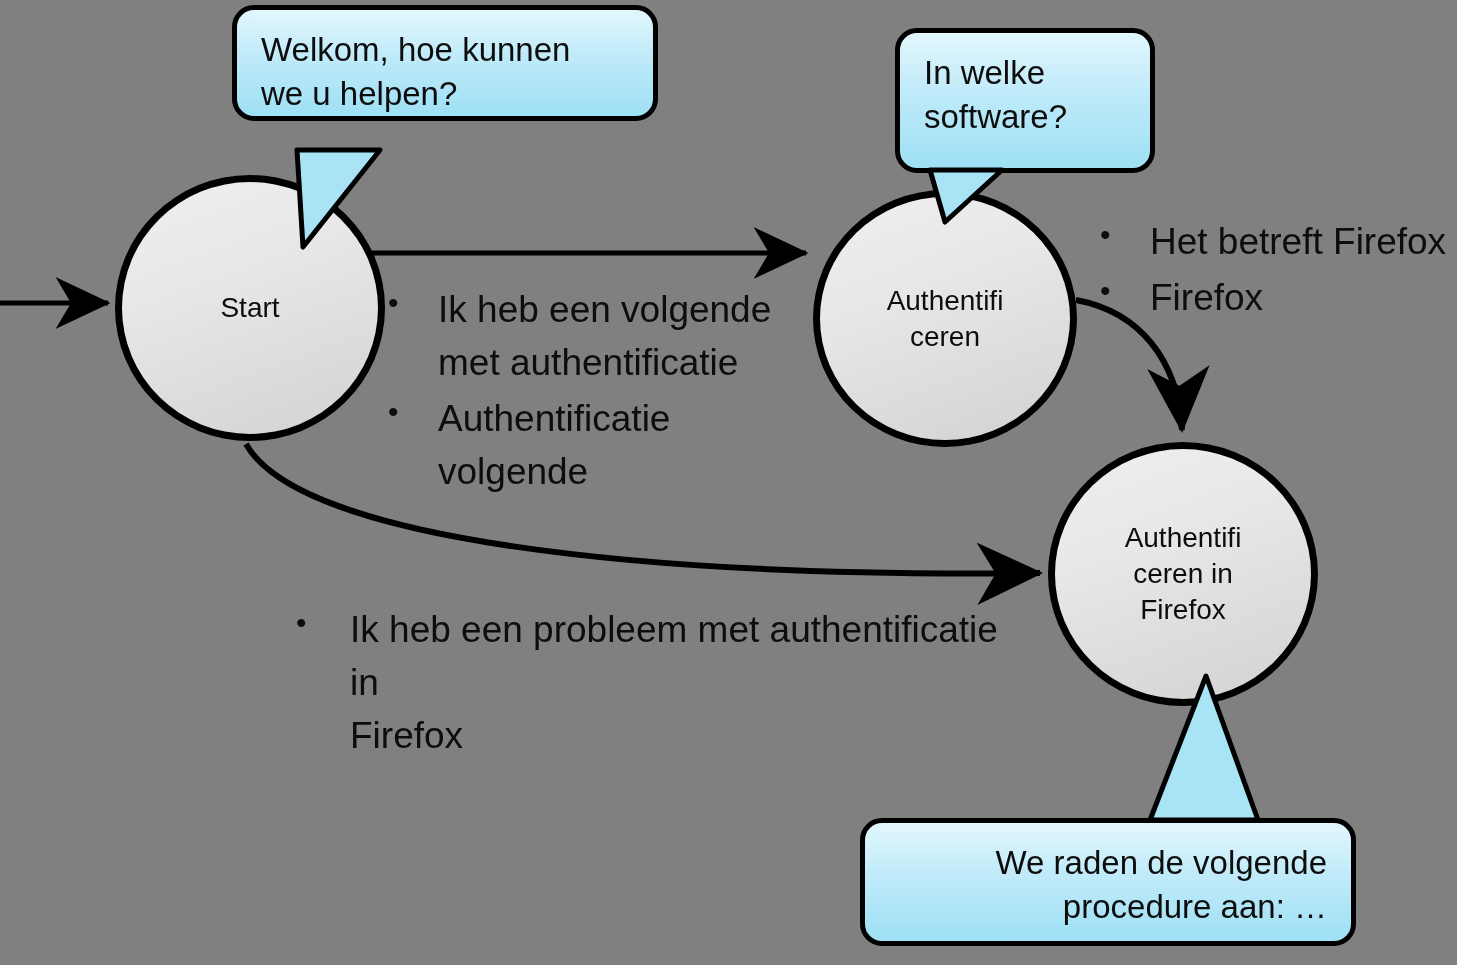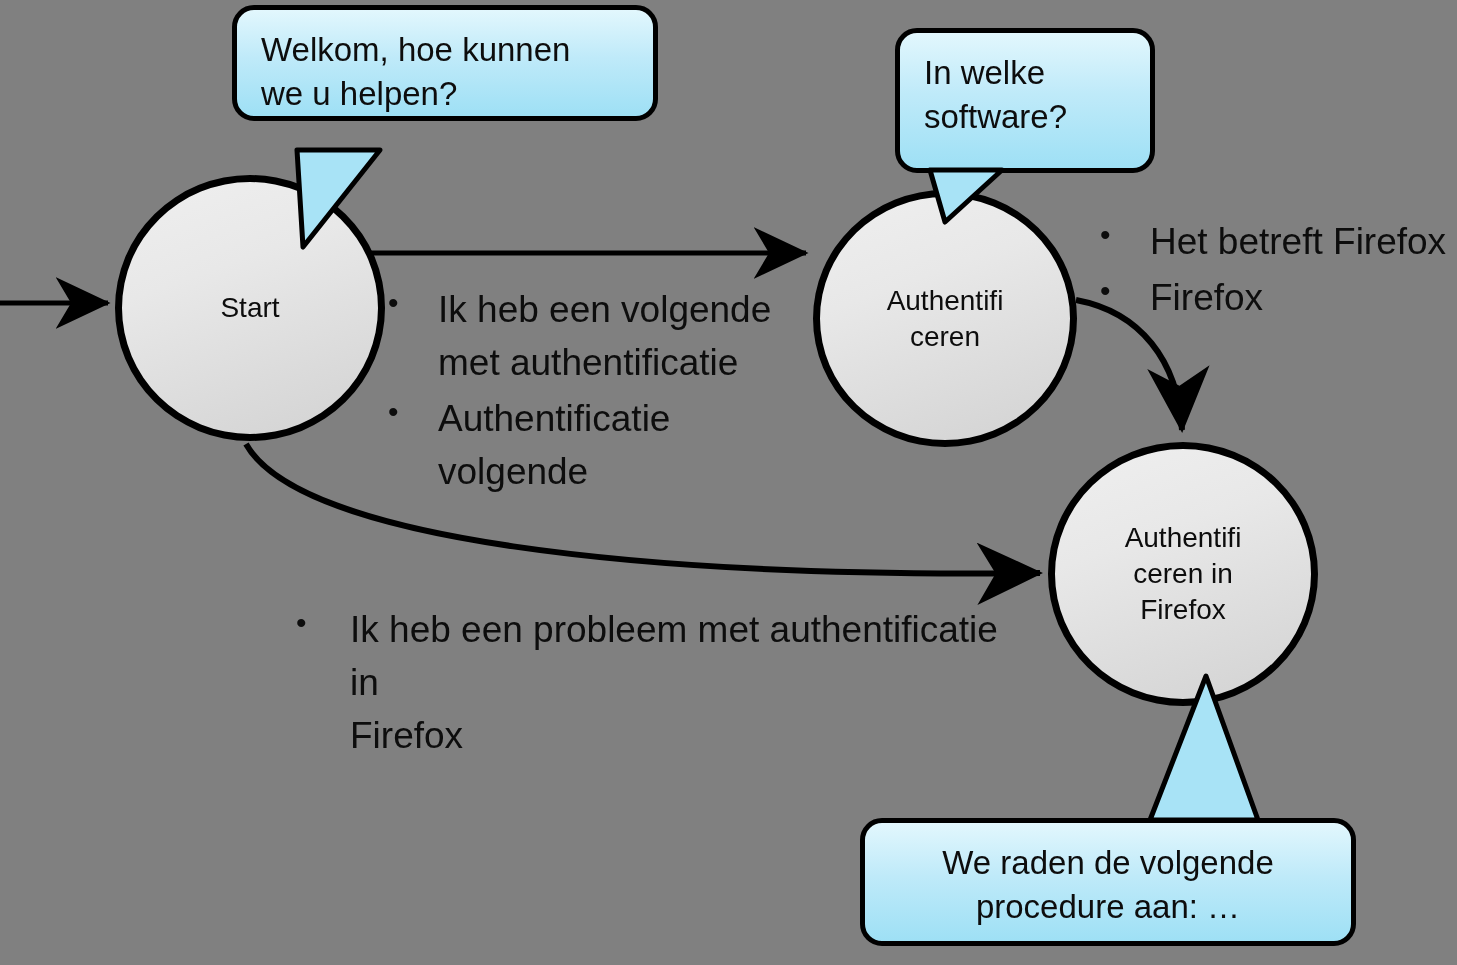--- a/index.html
+++ b/index.html
@@ -42,21 +42,21 @@
     font-size:33px;
     line-height:1.33;
     padding:18px 24px;
     z-index:6;
   }
   .bubble .btext{display:block;white-space:pre-line;}
 
   
   #bub1{left:232px;top:5px;width:426px;height:116px;}
   #bub2{left:895px;top:28px;width:260px;height:145px;}
-  #bub3{left:860px;top:818px;width:496px;height:128px;text-align:center;}
+  #bub3{left:860px;top:818px;width:496px;height:128px;text-align:right;}
 
   
   .bullets{
     position:absolute;
     color:#0d0d0d;
     font-size:37px;
     line-height:1.43;
     z-index:5;
   }
   .bullets ul{margin:0;padding:0;list-style:none;}

